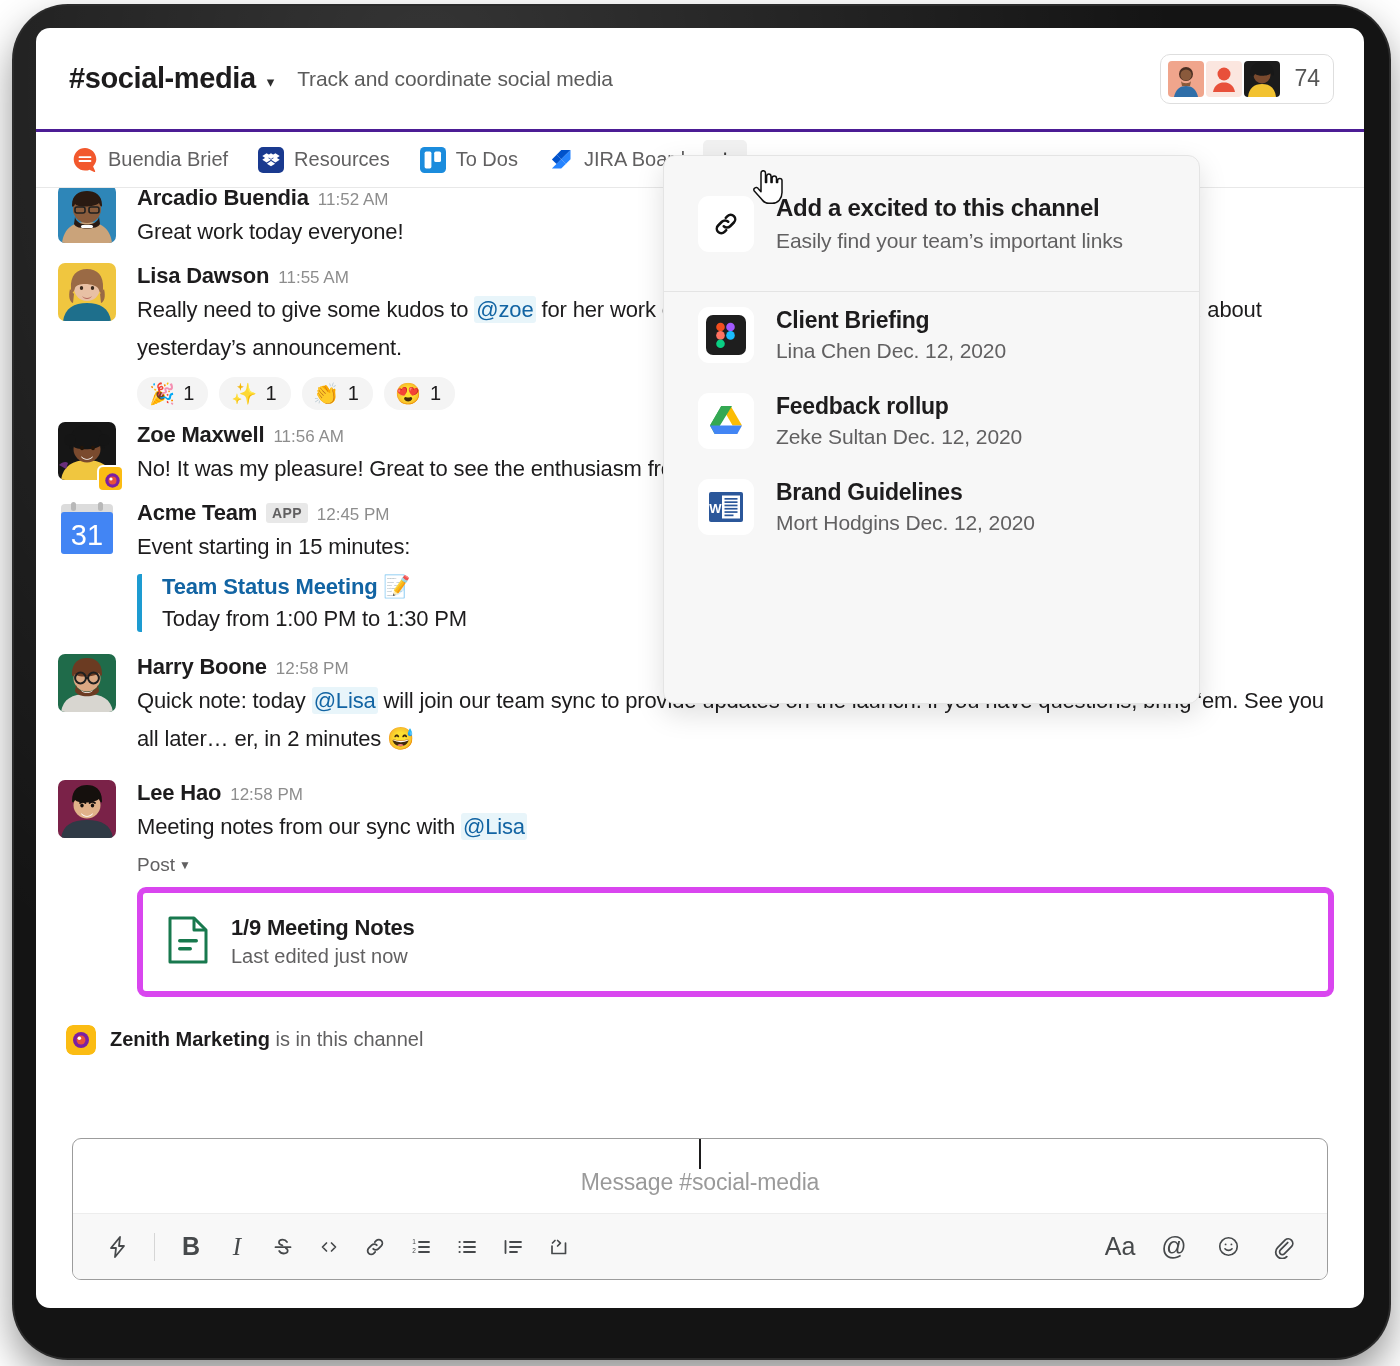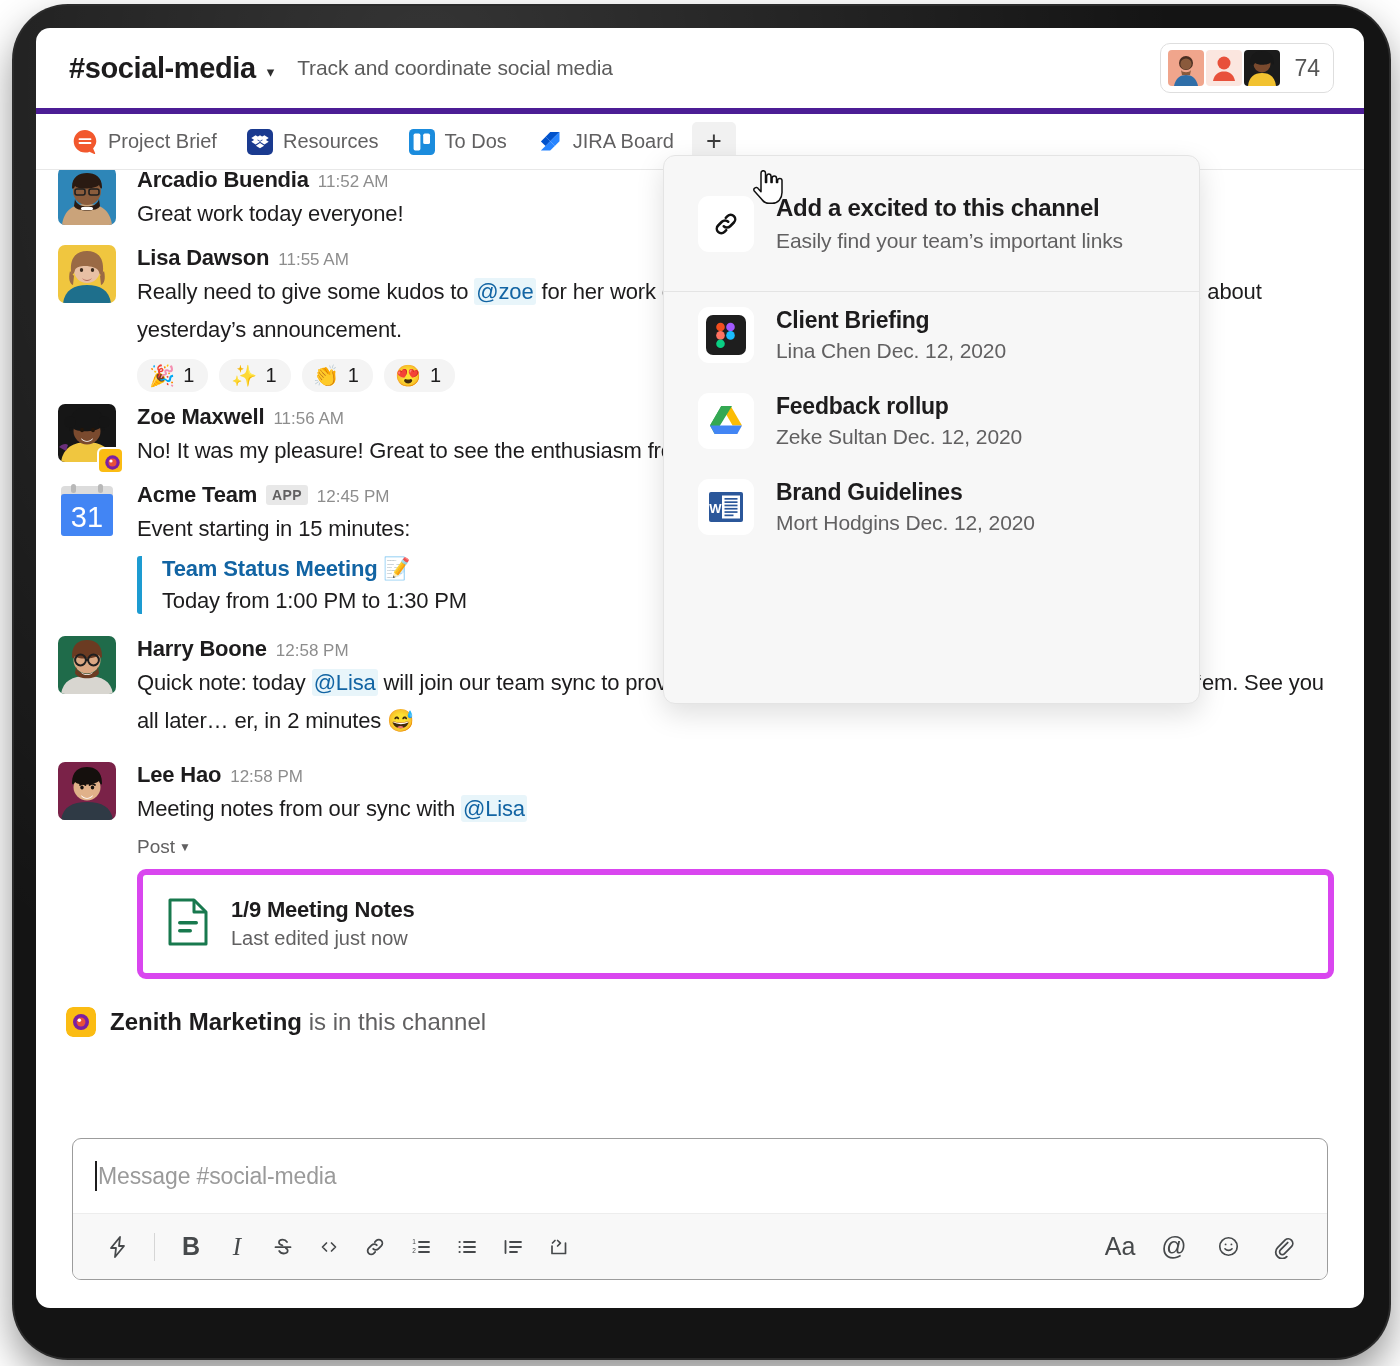--- a/index.html
+++ b/index.html
@@ -33,25 +33,25 @@
     left: 36px; top: 28px;
     width: 1328px; height: 1280px;
     background: #ffffff;
     border-radius: 14px;
     overflow: hidden;
   }
 
   
   .chan-header {
     position: relative;
-    height: 86px;
+    height: 104px;
     display: flex;
     align-items: center;
     padding: 0 30px 0 33px;
-    border-bottom: 6px solid #4c1d95;
+    border-bottom: 3px solid #4c1d95;
   }
   .chan-name {
     font-size: 29px; font-weight: 700; color: #1d1c1d;
     letter-spacing: -.4px; white-space: nowrap;
   }
   .chev {
     margin-left: 11px; margin-right: 23px;
     color: #2f2f2f; font-size: 15px; line-height: 1;
     display: inline-block; transform: translateY(3px);
   }
@@ -159,33 +159,33 @@
   }
   .post-name { font-size: 22px; font-weight: 700; color: #1d1c1d; letter-spacing: -.2px; }
   .post-sub { font-size: 20px; color: #616061; margin-top: 4px; }
 
   
   .notice {
     display: flex; align-items: center; gap: 14px;
     margin: 28px 0 0 8px;
   }
   .notice-ico { width: 30px; height: 30px; border-radius: 7px; overflow:hidden; display:block; }
-  .notice-text { font-size: 24px; color: #616061; }
+  .notice-text { font-size: 20px; color: #616061; }
   .notice-text b { color: #1d1c1d; font-weight: 700; }
 
   
   .composer {
     position: absolute; left: 36px; bottom: 28px;
     width: 1256px;
     border: 1px solid #9c9c9c; border-radius: 9px;
     background: #fff; overflow: hidden;
   }
   .composer-input {
     height: 74px; display: flex; align-items: center;
-    padding: 0 22px; position: relative;
+    padding: 0 22px; position: relative; flex-direction: column;
   }
   .caret-bar {
     width: 2px; height: 30px; background: #1d1c1d; margin-right: 1px;
   }
   .placeholder { font-size: 23px; color: #9a9a9a; letter-spacing: -.15px; }
   .composer-tools {
     height: 66px; display: flex; align-items: center;
     border-top: 1px solid #ededed; background: #f8f8f8;
     padding: 0 22px;
   }
@@ -284,21 +284,21 @@
     <div class="bookmarks">
 
       <div class="bm">
         <span class="bm-ico">
           <svg width="26" height="26" viewBox="0 0 26 26">
             <path d="M13 1a11.3 11.3 0 0 0-11.3 11.3c0 6.2 5.1 11.3 11.3 11.3 1.9 0 3.1-.2 4.4-.8l4.8 2.1c.6.3 1.2-.3.9-.9l-2-4.6c1.8-2 3.2-4.4 3.2-7.1C24.3 6.1 19.2 1 13 1z" fill="#f2582d"></path>
             <rect x="6.6" y="9.2" width="12.8" height="1.9" rx=".95" fill="#fff"></rect>
             <rect x="6.6" y="13.1" width="12.8" height="1.9" rx=".95" fill="#fff"></rect>
           </svg>
         </span>
-        <span class="bm-label">Project Brief</span>
+        <span class="bm-label">Buendia Brief</span>
       </div>
 
       <div class="bm">
         <span class="bm-ico">
           <svg width="26" height="26" viewBox="0 0 26 26">
             <rect width="26" height="26" rx="5" fill="#1a3a8f"></rect>
             <path d="M13 6.3 8.6 9.1 13 11.9 17.4 9.1z" fill="#fff"></path>
             <path d="M4.3 9.1 8.6 6.3 13 9.1 8.6 11.9z" fill="#fff"></path>
             <path d="M21.7 9.1 17.4 6.3 13 9.1 17.4 11.9z" fill="#fff"></path>
             <path d="M13 12.8 8.6 15.6 4.3 12.8 8.6 10z" fill="#fff"></path>

